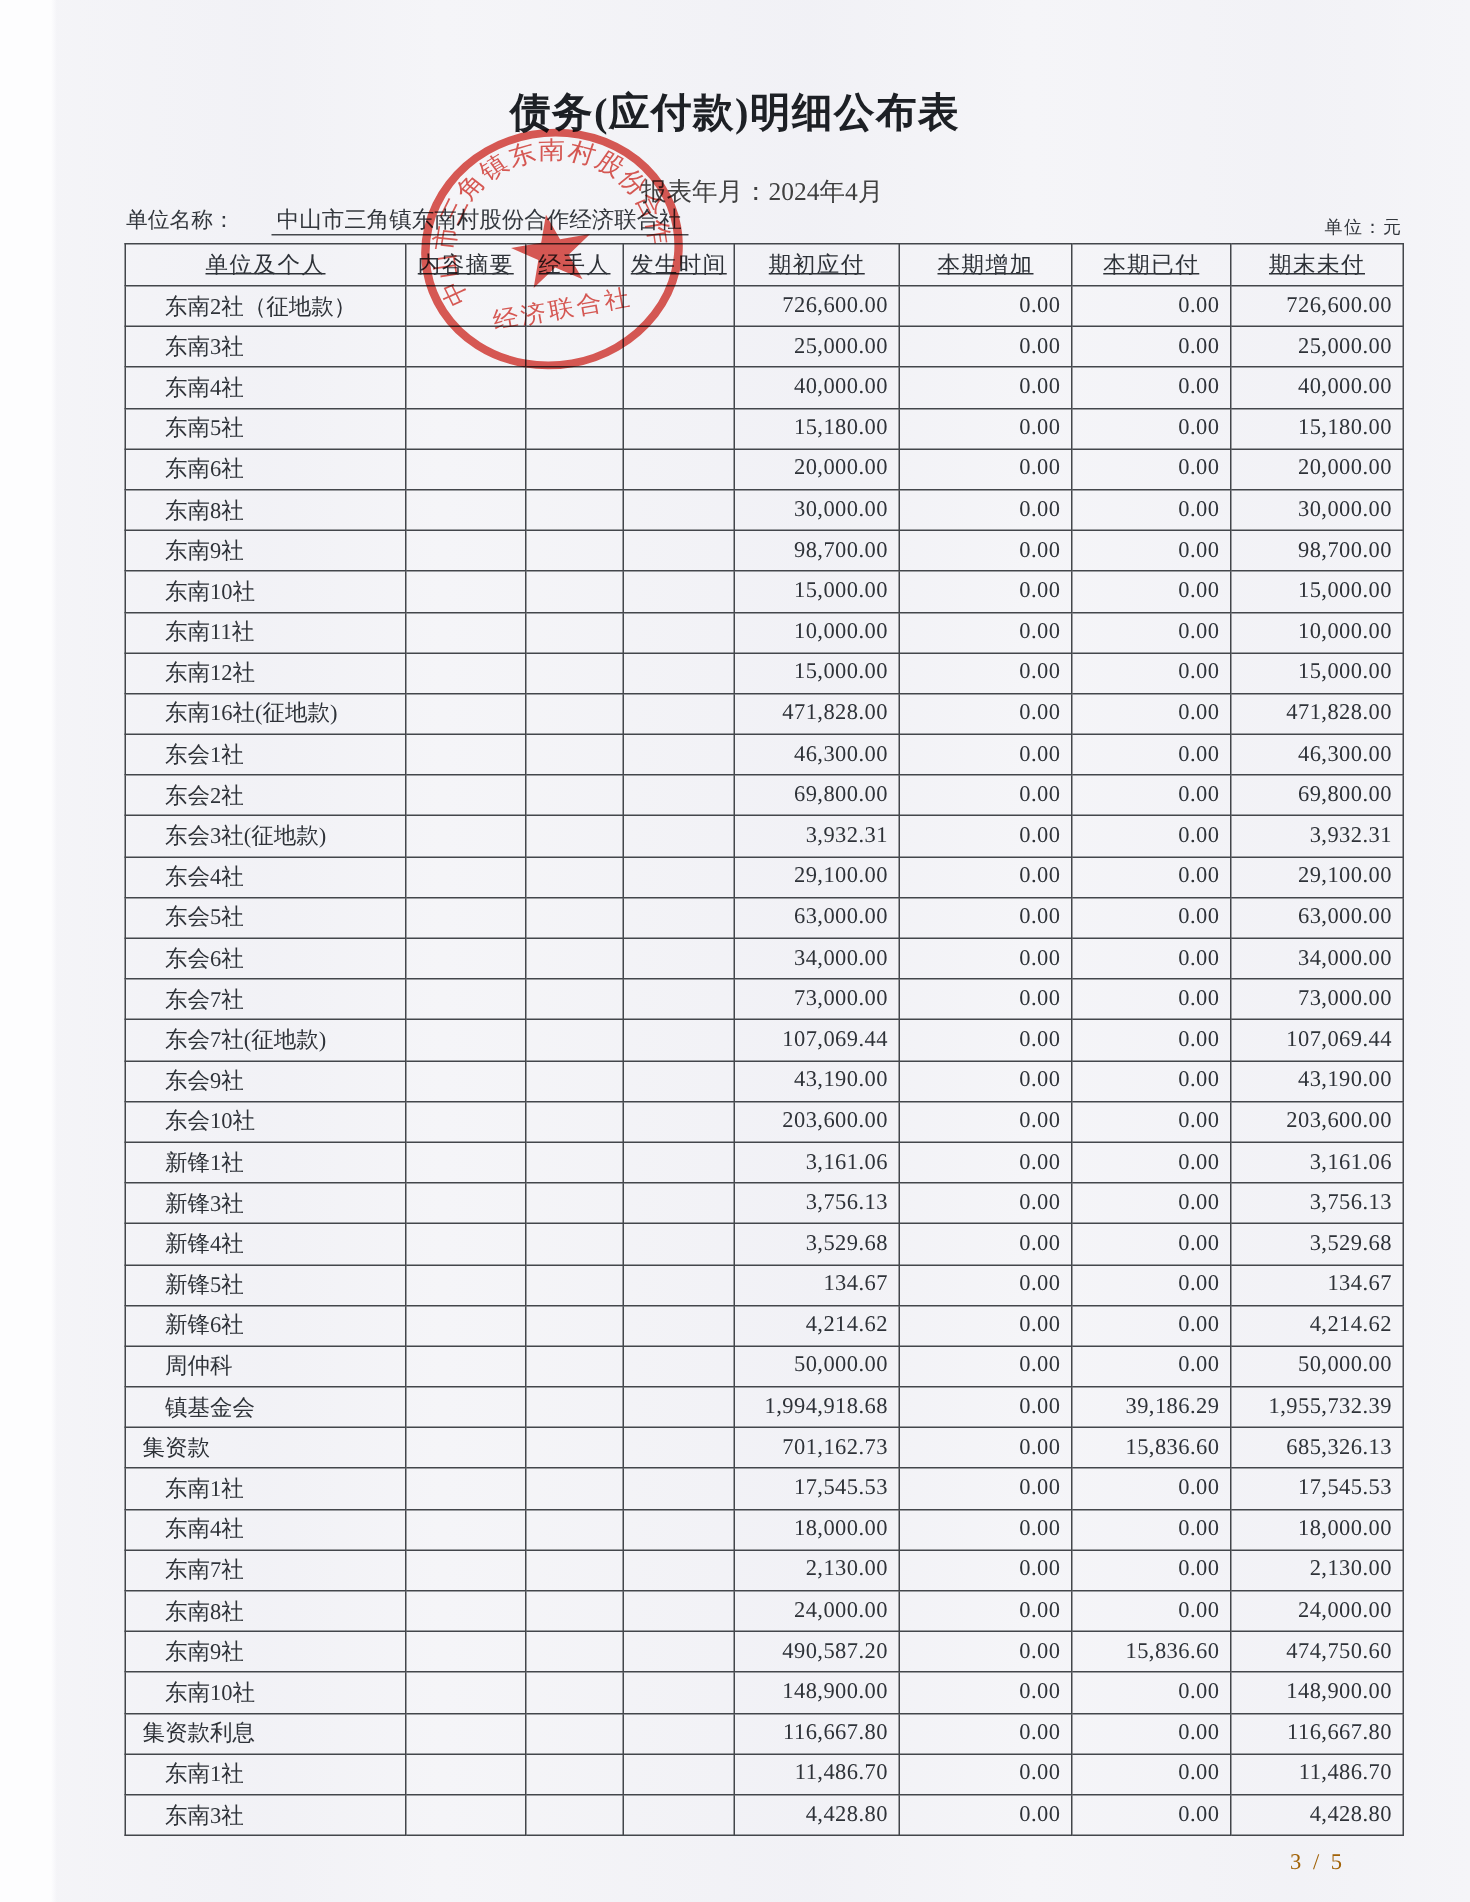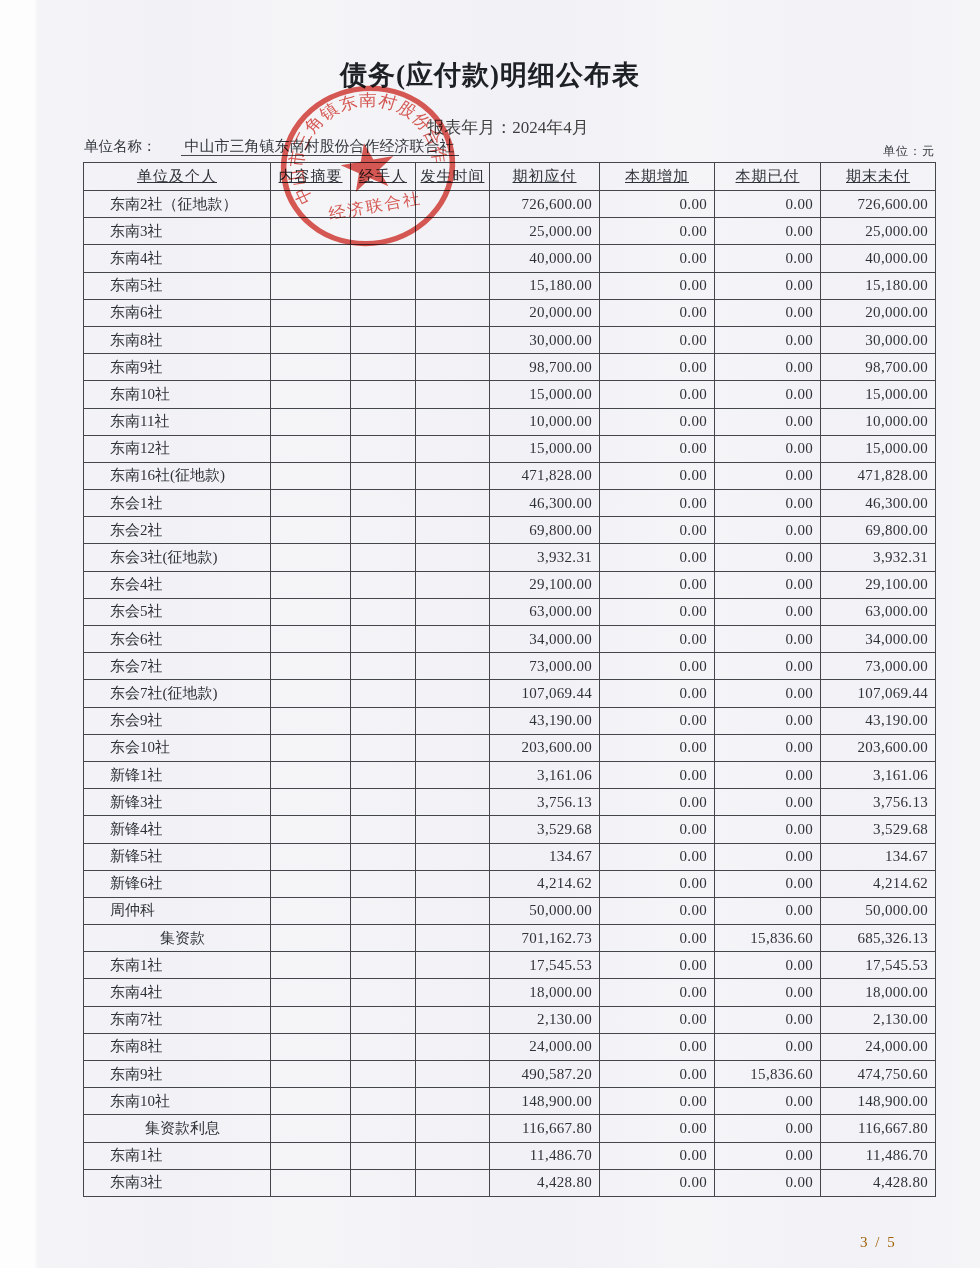--- a/index.html
+++ b/index.html
@@ -50,21 +50,21 @@
   }
   .debt-table th, .debt-table td {
     border:1px solid #43464b;
     overflow:hidden; white-space:nowrap;
     color:#2e3238;
     font-weight:400;
   }
   .debt-table th { height:28px; text-align:center; letter-spacing:1px;text-decoration:underline; }
   .debt-table td { height:27.2px; }
   .debt-table td.name { text-align:left; padding-left:26px; }
-  .debt-table td.name.lvl0 { padding-left:11px;text-align:center; }
+  .debt-table td.name.lvl0 { padding-left:11px; }
   .debt-table td.num { text-align:right; padding-right:7px; font-size:15px; letter-spacing:.3px; }
   .page-number {
     position:absolute; top:1234px; left:860px;
     font-size:15px; letter-spacing:2px; color:#a16207;
   }
   .stamp {
     position:absolute; top:80px; left:274px;
     width:188px; height:172px;
     transform:rotate(-10deg);
     opacity:.82;
@@ -374,20 +374,30 @@
         <td class="name lvl1">周仲科</td>
         <td></td>
         <td></td>
         <td></td>
         <td class="num">50,000.00</td>
         <td class="num">0.00</td>
         <td class="num">0.00</td>
         <td class="num">50,000.00</td>
       </tr>
       <tr>
+        <td class="name lvl1">镇基金会</td>
+        <td></td>
+        <td></td>
+        <td></td>
+        <td class="num">1,994,918.68</td>
+        <td class="num">0.00</td>
+        <td class="num">39,186.29</td>
+        <td class="num">1,955,732.39</td>
+      </tr>
+      <tr>
         <td class="name lvl0">集资款</td>
         <td></td>
         <td></td>
         <td></td>
         <td class="num">701,162.73</td>
         <td class="num">0.00</td>
         <td class="num">15,836.60</td>
         <td class="num">685,326.13</td>
       </tr>
       <tr>

